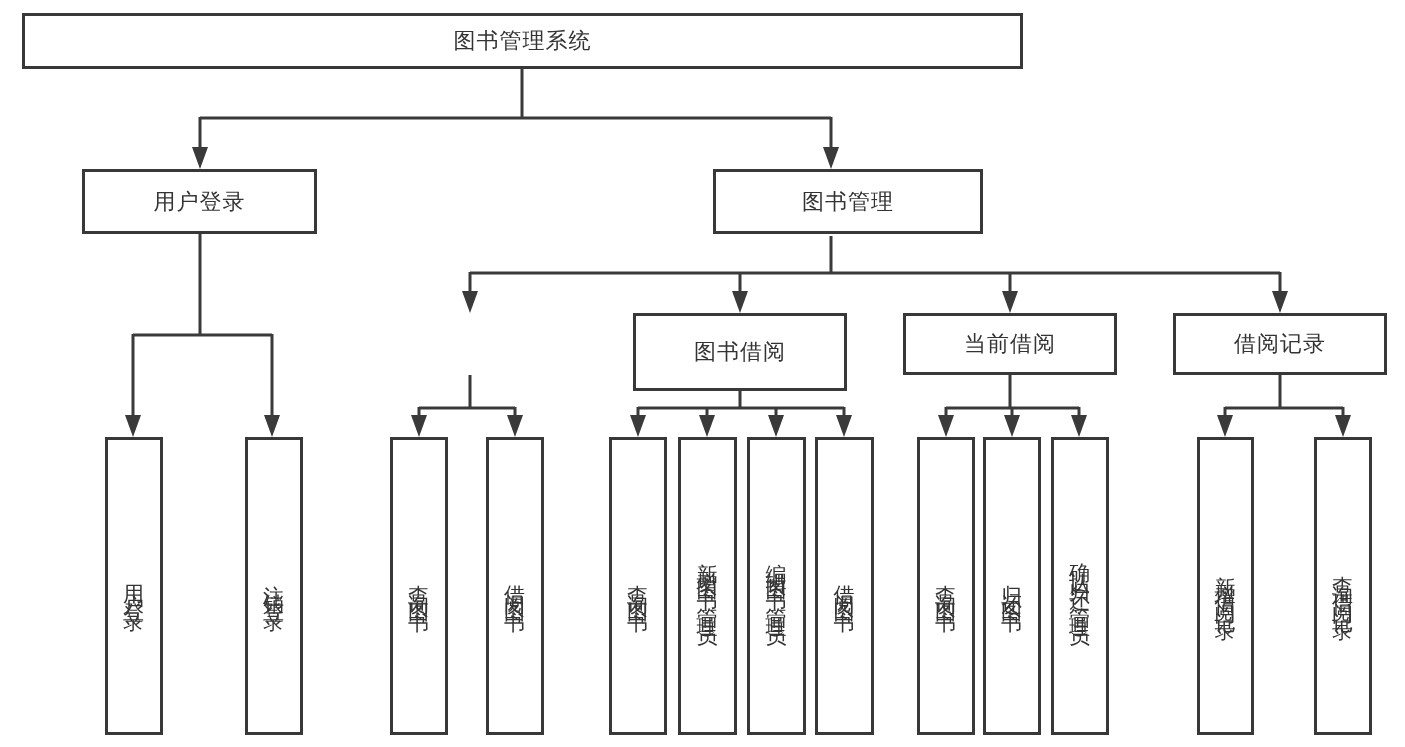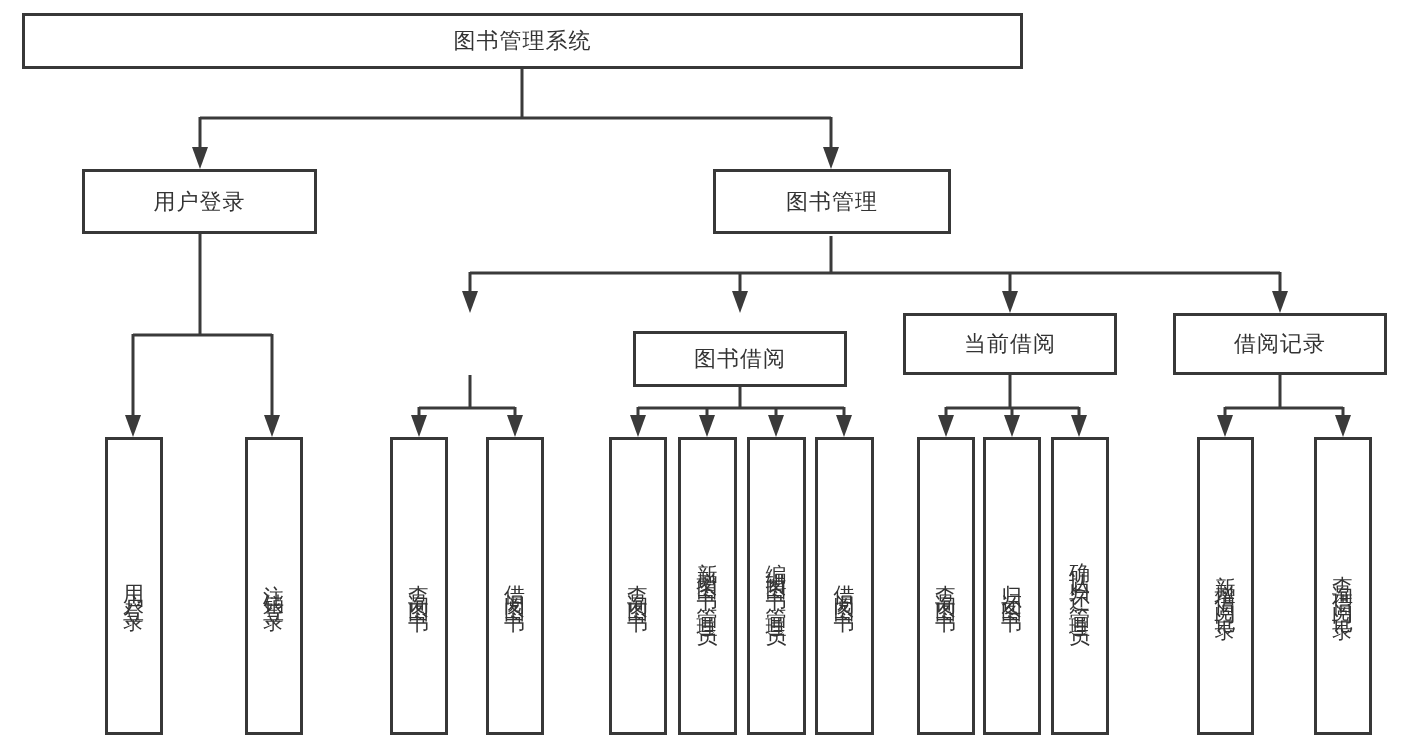--- a/index.html
+++ b/index.html
@@ -105,25 +105,25 @@
     </g>
   </svg>
 
   <div class="node" style="left:22px;top:13px;width:1001px;height:56px">
     <span class="hlabel">图书管理系统</span>
   </div>
 
   <div class="node" style="left:82px;top:169px;width:235px;height:65px">
     <span class="hlabel">用户登录</span>
   </div>
-  <div class="node" style="left:713px;top:169px;width:238px;height:65px">
+  <div class="node" style="left:713px;top:169px;width:270px;height:65px">
     <span class="hlabel">图书管理</span>
   </div>
 
-  <div class="node" style="left:633px;top:331px;width:214px;height:56px">
+  <div class="node" style="left:633px;top:313px;width:214px;height:78px">
     <span class="hlabel">图书借阅</span>
   </div>
   <div class="node" style="left:1173px;top:313px;width:214px;height:62px">
     <span class="hlabel">借阅记录</span>
   </div>
   <div class="node" style="left:903px;top:313px;width:214px;height:62px">
     <span class="hlabel">当前借阅</span>
   </div>
 
   <div class="node" style="left:105px;top:437px;width:58px;height:298px">

